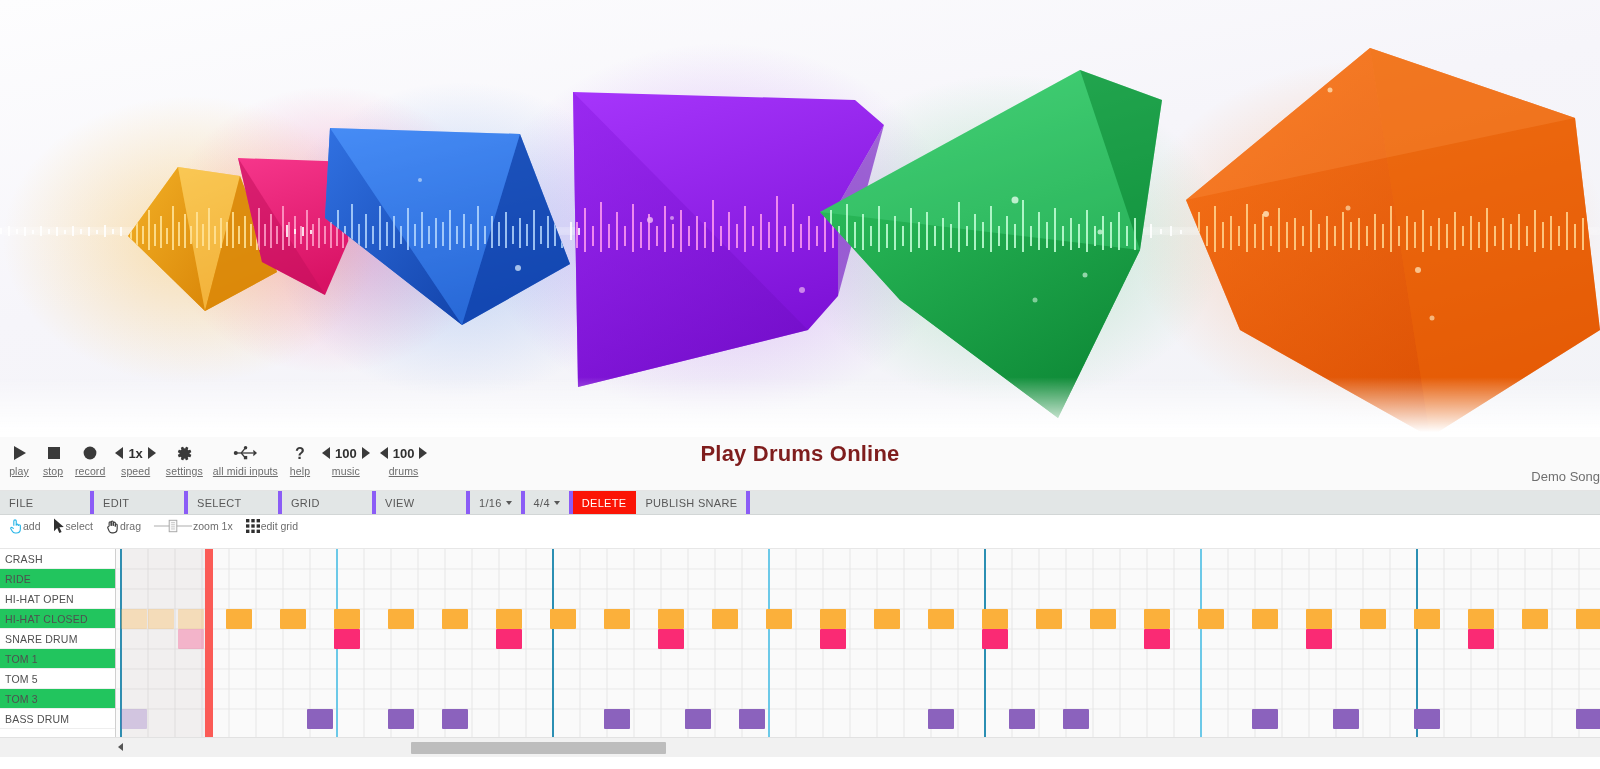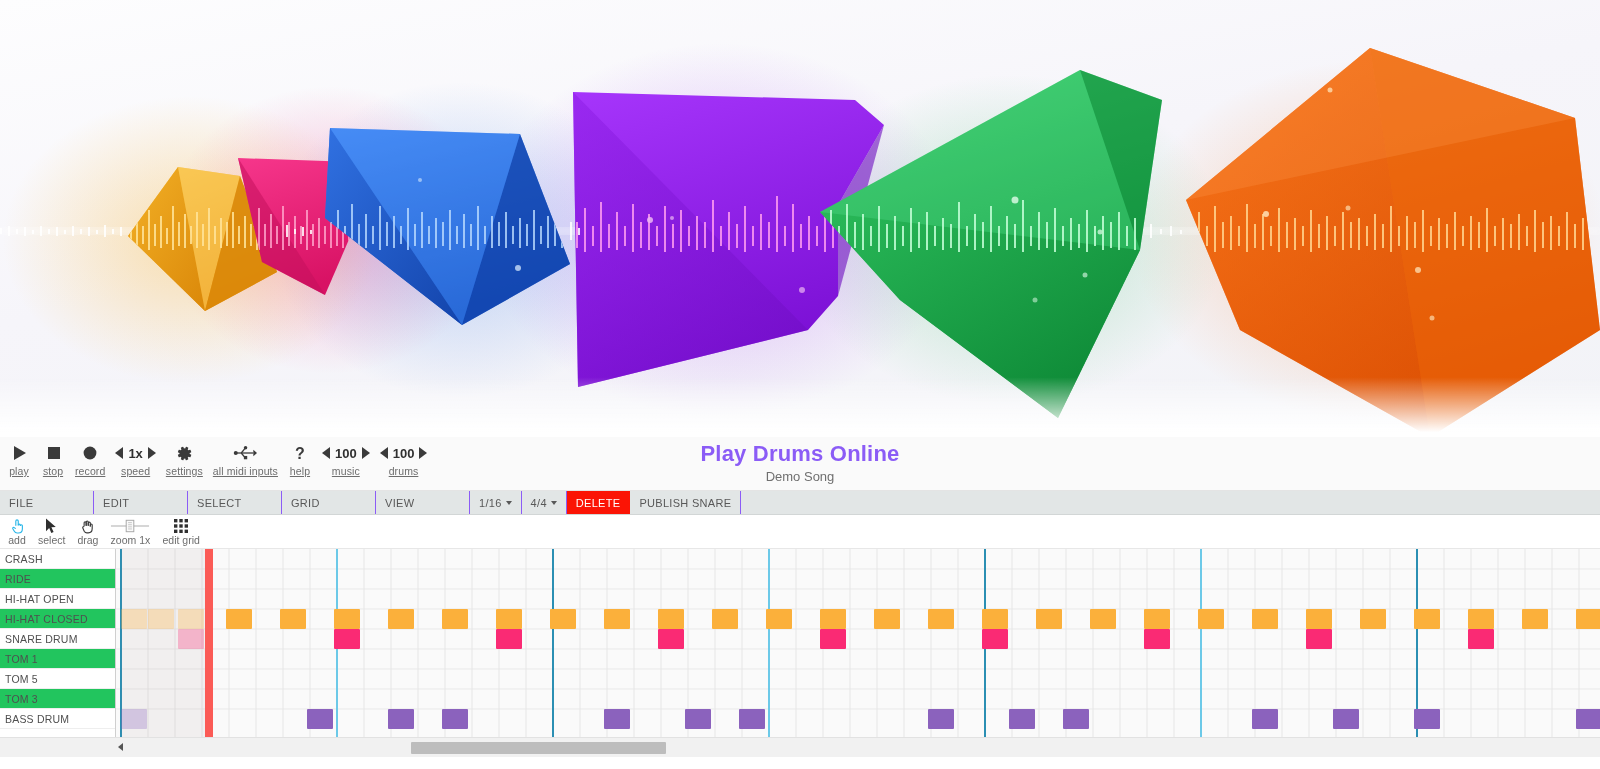--- a/index.html
+++ b/index.html
@@ -70,39 +70,39 @@
     border-bottom: 6px solid transparent; cursor: pointer;
   }
   .arrow-l { border-right: 8px solid #3a3a3a; }
   .arrow-r { border-left: 8px solid #3a3a3a; }
 
   .title-block {
     position: absolute; left: 0; right: 0; top: 4px;
     text-align: center; pointer-events: none;
   }
   .app-title {
-    font-size: 22px; font-weight: 700; color: #8b5cf6;
+    font-size: 22px; font-weight: 700; color: #7f1d1d;
     letter-spacing: .2px; line-height: 26px;
   }
   .song-title {
-    font-size: 13px; color: #6f6f6f; line-height: 17px; margin-top: 1px;
+    font-size: 13px; color: #6f6f6f; line-height: 17px; margin-top: 1px; text-align: right;
   }
 
   
   .menubar {
     display: flex; align-items: stretch;
     width: 1600px; height: 24px;
     background: #e2e6e6;
     border-bottom: 1px solid #d2d6d6;
     font-size: 11px;
   }
   .menu-item {
     display: flex; align-items: center;
     padding: 0 9px; color: #585858;
-    border-right: 1px solid #8b5cf6;
+    border-right: 4px solid #8b5cf6;
     cursor: pointer; white-space: nowrap;
     letter-spacing: .3px;
   }
   .menu-wide { width: 94px; }
   .menu-sel { gap: 4px; }
   .caret {
     width: 0; height: 0; border-left: 3.5px solid transparent;
     border-right: 3.5px solid transparent; border-top: 4.5px solid #585858;
     margin-top: 1px;
   }
@@ -116,21 +116,21 @@
   .toolrow {
     position: relative;
     width: 1600px; height: 34px;
     background: #ffffff;
     border-bottom: 1px solid #e7e7e7;
   }
   .toolrow-inner {
     display: flex; align-items: flex-start; padding-top: 1px; padding-left: 2px;
   }
   .tool {
-    display: flex; flex-direction: column; align-items: center;
+    display: flex; flex-direction: row; align-items: center;
     padding: 1px 6px 0 6px; cursor: pointer; min-width: 30px; justify-content: space-between;
   }
   .tool .glyph { height: 17px; display: flex; align-items: center; justify-content: center; }
   .tool .tlabel { font-size: 10.5px; color: #6d6d6d; margin-top: 0px; white-space: nowrap; }
 
   
   .editor { position: relative; width: 1600px; height: 208px; background: #fff; padding-left: 15px; }
 
   .tracklist {
     position: absolute; left: 0; top: 0;

